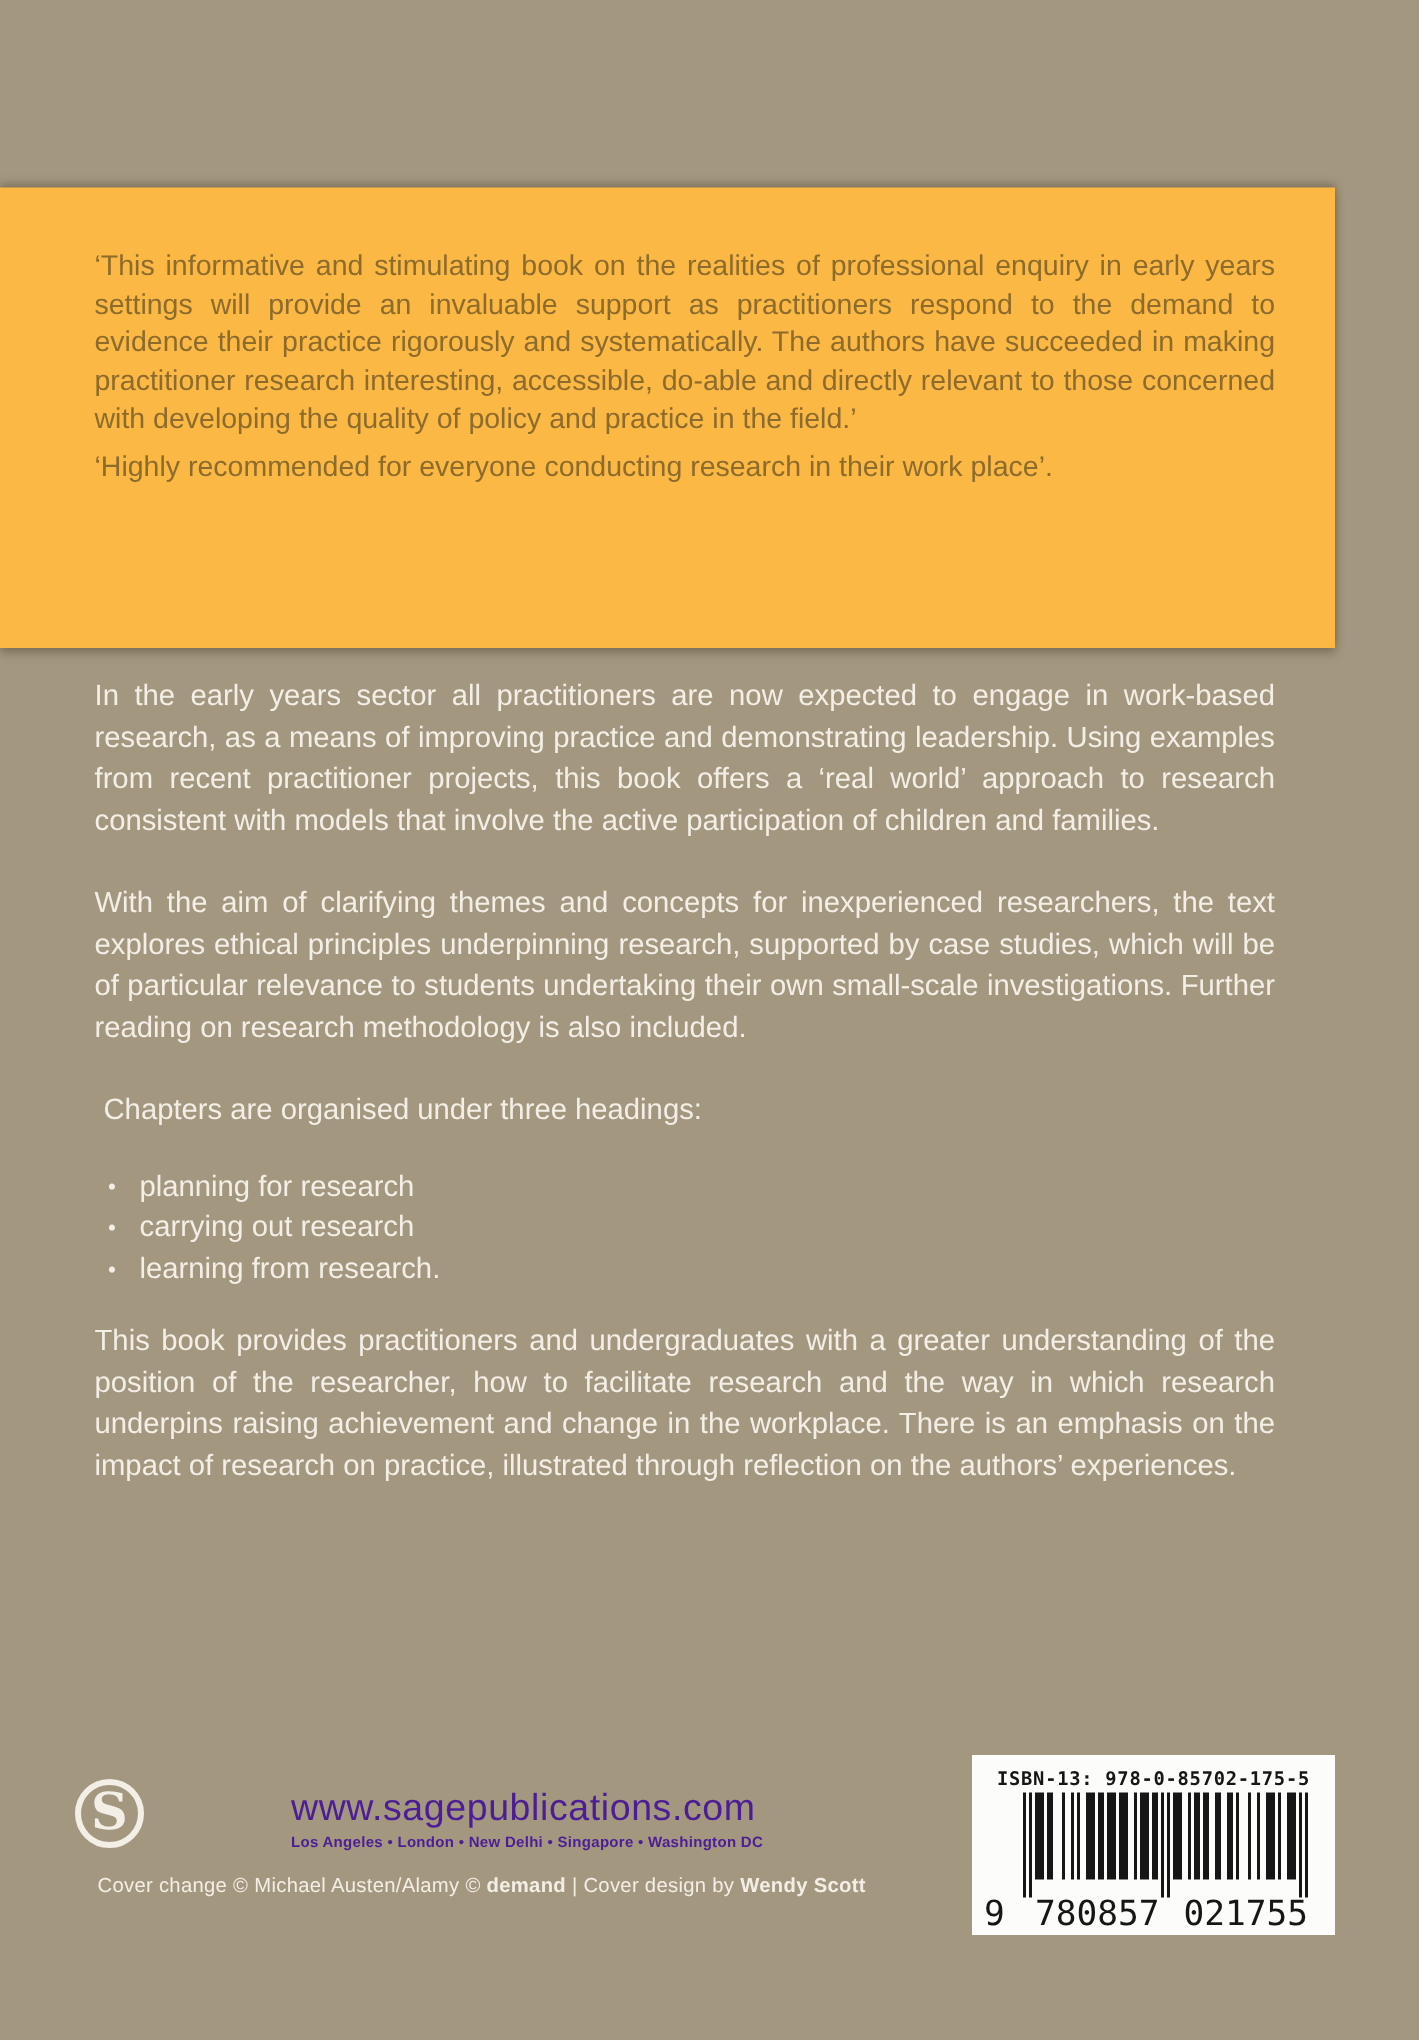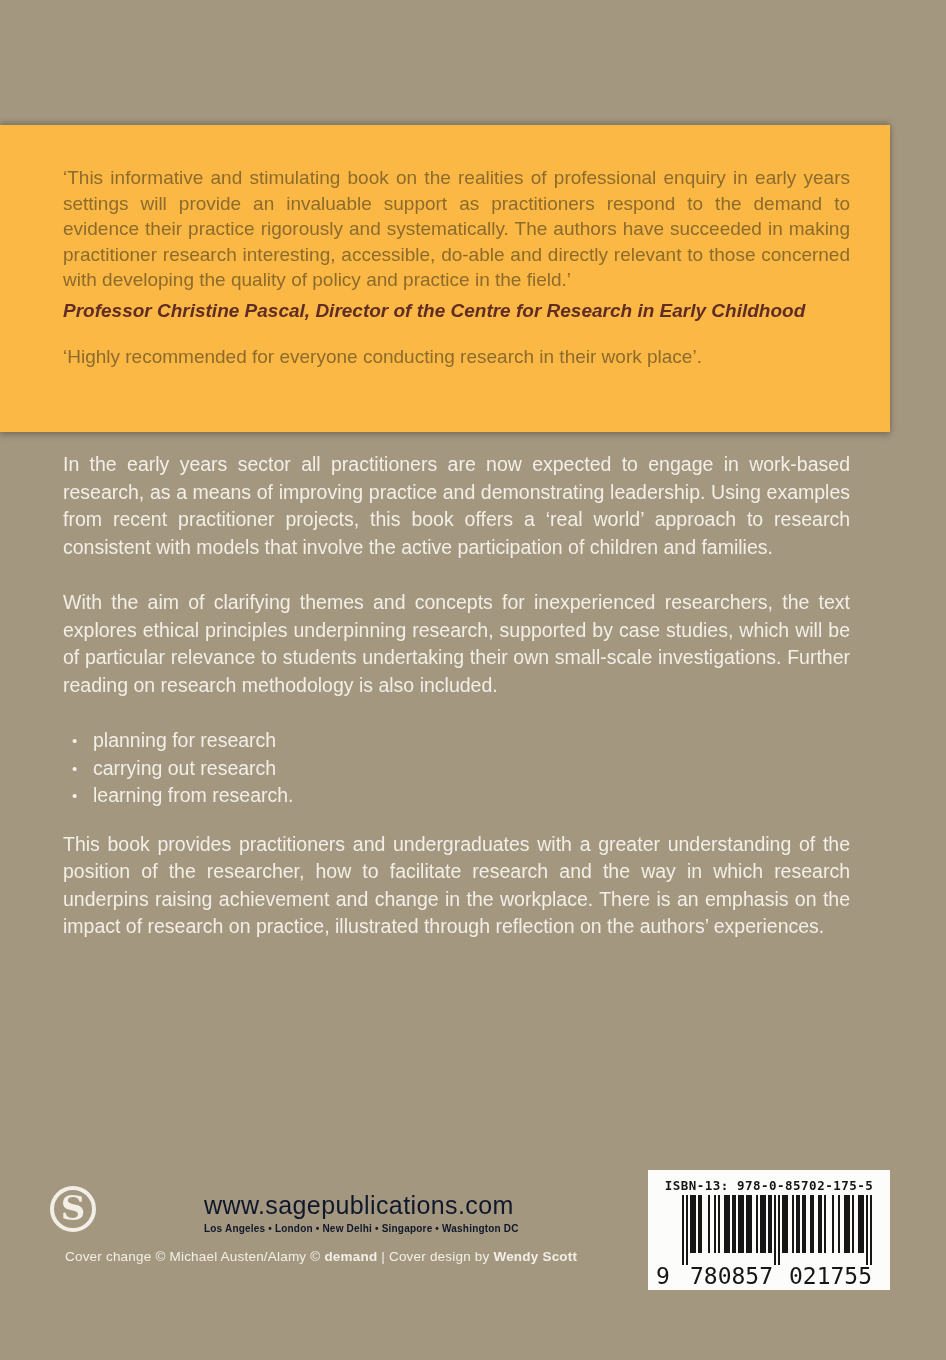--- a/index.html
+++ b/index.html
@@ -72,21 +72,21 @@
   }
   .sage-circle .s-glyph {
     font-family:"DejaVu Serif", serif;
     font-size:34px; font-weight:bold; line-height:1;
     color:#f3efe6; margin-top:-3px;
   }
   .sage-word {
     font-size:48px; line-height:1; letter-spacing:1px;
     margin-left:3px; font-weight:400;
   }
-  .site-block { position:absolute; left:204px; top:1192px; color:#0f172a; }
+  .site-block { position:absolute; left:194px; top:1192px; color:#4c1d95; }
   .site-url { font-size:25px; line-height:1.1; letter-spacing:.4px; }
   .site-cities { font-size:10px; font-weight:bold; margin-top:3px; letter-spacing:.2px; }
 
   .credits {
     position:absolute; left:65px; top:1249px;
     color:#f3efe6; font-size:13.5px; letter-spacing:.2px;
   }
   .credits .bold-seg { font-weight:bold; }
 
   
@@ -117,27 +117,27 @@
   .digits .g1 { width:99px; text-align:center; }
   .digits .g2 { width:99px; text-align:center; }
 </style>
 </head>
 <body>
 
 <div>
 
   <div class="quote-box">
     <p class="quote">‘This informative and stimulating book on the realities of professional enquiry in early years settings will provide an invaluable support as practitioners respond to the demand to evidence their practice rigorously and systematically. The authors have succeeded in making practitioner research interesting, accessible, do-able and directly relevant to those concerned with developing the quality of policy and practice in the field.’</p>
-    <p class="attribution">Professor Christine Pascal, Director of the Centre for Research in Early Childhood</p>
     <p class="quote">‘Highly recommended for everyone conducting research in their work place’.</p>
   </div>
 
   <div class="main">
     <p class="jpara">In the early years sector all practitioners are now expected to engage in work-based research, as a means of improving practice and demonstrating leadership. Using examples from recent practitioner projects, this book offers a ‘real world’ approach to research consistent with models that involve the active participation of children and families.</p>
     <p class="jpara">With the aim of clarifying themes and concepts for inexperienced researchers, the text explores ethical principles underpinning research, supported by case studies, which will be of particular relevance to students undertaking their own small-scale investigations. Further reading on research methodology is also included.</p>
+    <p class="heading-line">Chapters are organised under three headings:</p>
     <ul class="bullets">
       <li>
         <span class="dot">•</span>
         <span>planning for research</span>
       </li>
       <li>
         <span class="dot">•</span>
         <span>carrying out research</span>
       </li>
       <li>

